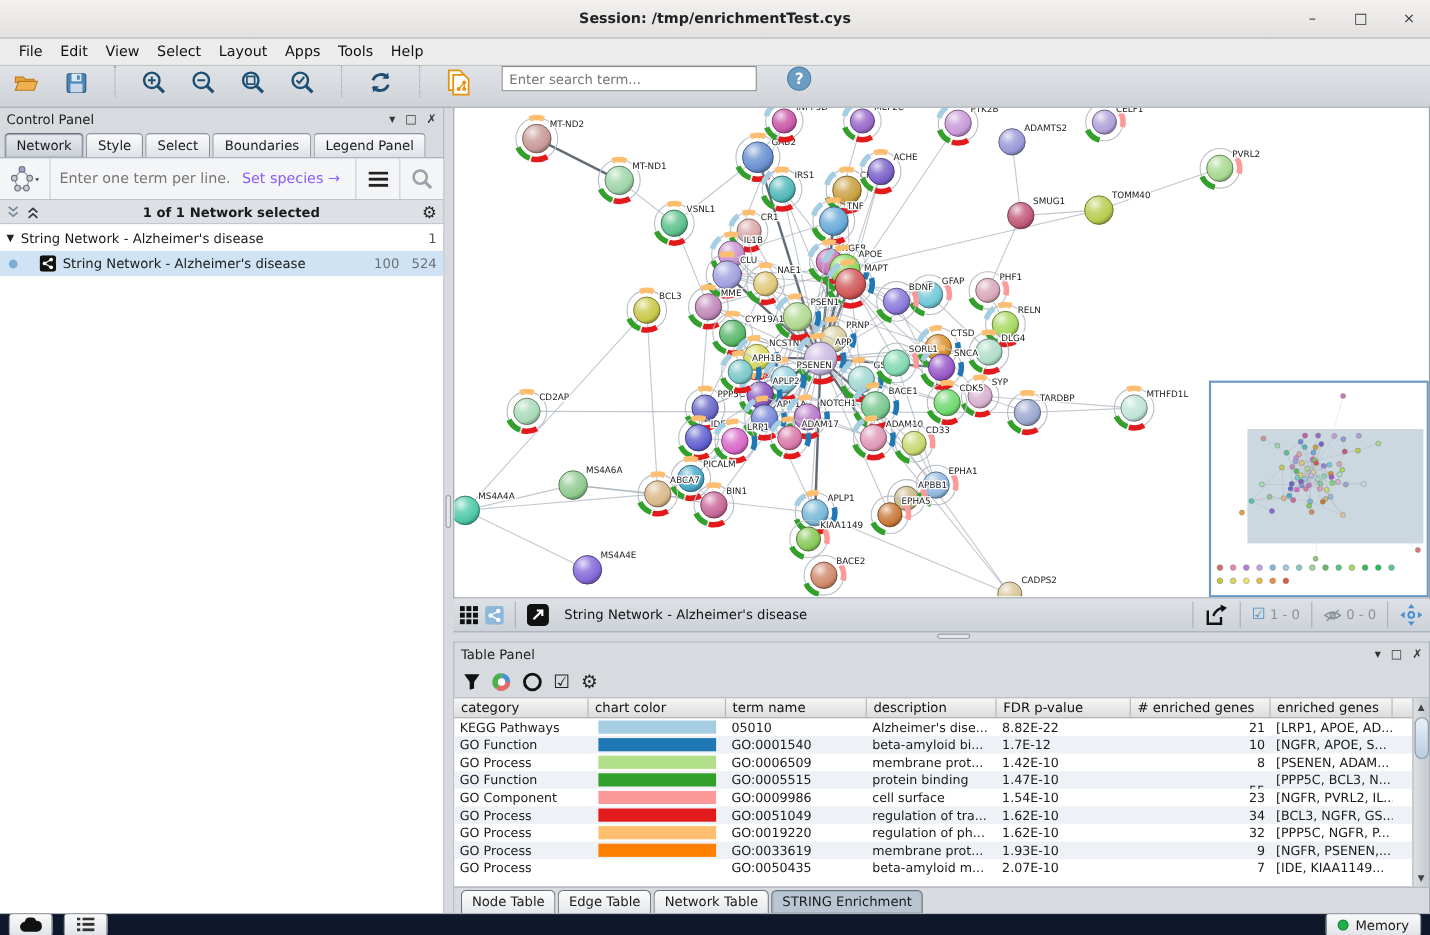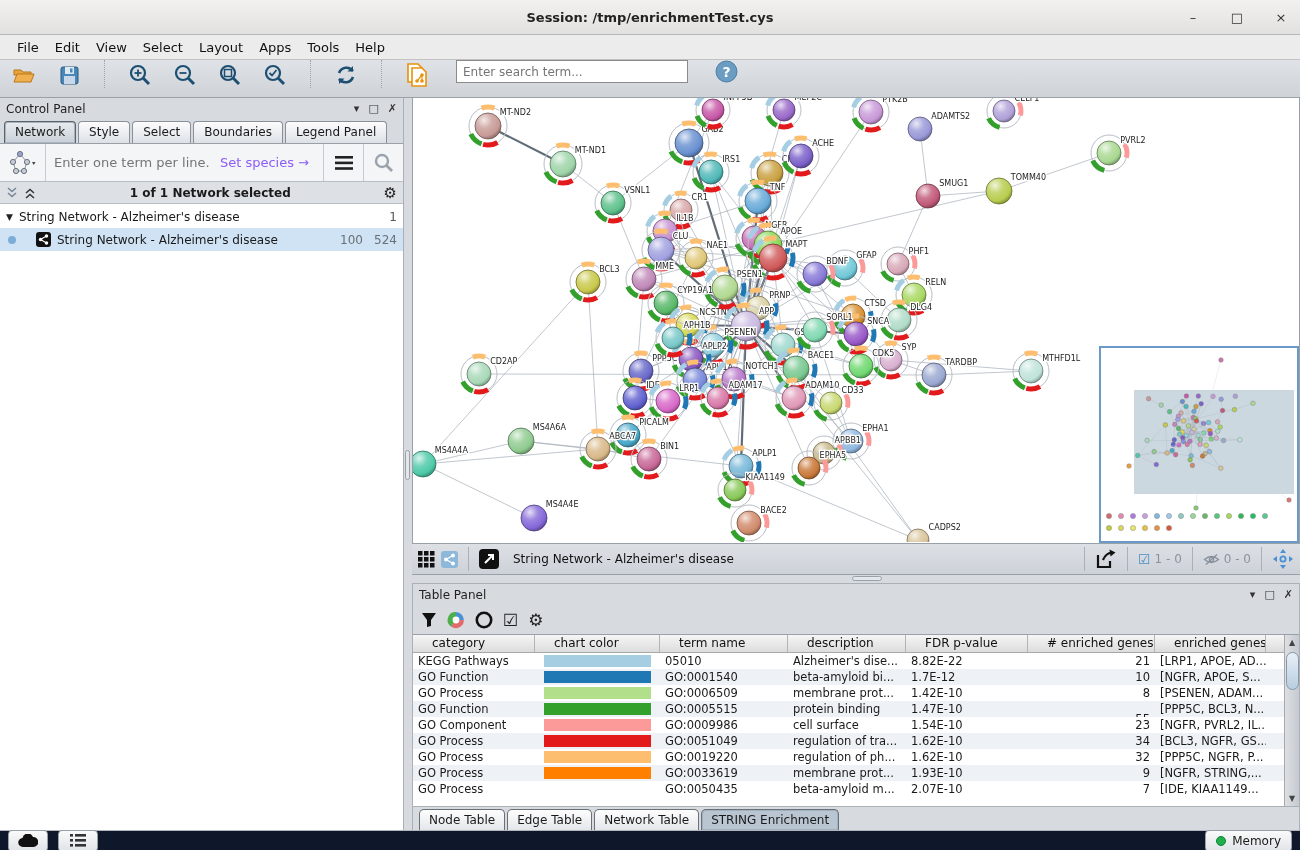--- a/index.html
+++ b/index.html
@@ -66,21 +66,21 @@
   .h-splitter .pill { position:absolute; left:440px; top:1px; width:30px; height:5px; border:1px solid #9aa0a8; border-radius:3px; background:#e4e7ea; }
 
   
   .table-panel { flex:1; display:flex; flex-direction:column; background:#d7dbe0; border:1px solid #aab0b8; border-bottom:none; min-height:0; }
   .tp-toolbar { height:29px; display:flex; align-items:center; padding:0 8px; gap:10px; }
   .ppi-text { font-size:12px; color:#111; margin-left:4px; flex:1; }
   .big-glyph { font-size:17px; color:#222; }
   .enrich-table { flex:1; display:flex; min-height:0; background:#fff; border-top:1px solid #9aa0a8; }
   .tbl { flex:1; min-width:0; display:flex; flex-direction:column; }
   .tbl-header { display:flex; height:18px; background:linear-gradient(#f6f6f6,#dcdcdc); border-bottom:1px solid #a8a8a8; }
-  .th { border-right:1px solid #b4b4b4; padding:1px 19px; font-size:12px; color:#111; overflow:hidden; white-space:nowrap; }
+  .th { border-right:1px solid #b4b4b4; padding:1px 6px; font-size:12px; color:#111; overflow:hidden; white-space:nowrap; }
   .tbl-rows { flex:1; overflow:hidden; }
   .tr { display:flex; height:16px; }
   .tr:nth-child(even) { background:#eef2f7; }
   .td { padding:0 5px; font-size:11.5px; white-space:nowrap; overflow:hidden; line-height:16px; }
   .td.num { text-align:right; }
   .swatch { margin:2px 4px; height:12px; flex:1; }
   .tbl-scroll { width:15px; background:linear-gradient(90deg,#dcdfe3,#c6cad0); border-left:1px solid #a8a8a8; display:flex; flex-direction:column; align-items:center; font-size:8px; color:#444; }
   .tbl-scroll .thumb { width:13px; height:38px; background:linear-gradient(#e8f0f8,#b8cde0); border:1px solid #8898a8; border-radius:7px; margin-top:2px; }
   .tbl-scroll .arr { padding:3px 0; }
   .tbl-scroll .sp { flex:1; }
@@ -1856,21 +1856,21 @@
                 </div>
                 <div class="tr">
                   <div class="td" style="width: 122px;">GO Process</div>
                   <div class="td" style="width: 125px; display: flex;">
                     <div class="swatch" style="background: rgb(255, 127, 0);"></div>
                   </div>
                   <div class="td" style="width: 128px;">GO:0033619</div>
                   <div class="td" style="width: 118px;">membrane prot...</div>
                   <div class="td" style="width: 122px;">1.93E-10</div>
                   <div class="td num" style="width: 127px;">9</div>
-                  <div class="td" style="width: 111px;">[NGFR, STRING,...</div>
+                  <div class="td" style="width: 111px;">[NGFR, PSENEN,...</div>
                 </div>
                 <div class="tr">
                   <div class="td" style="width: 122px;">GO Process</div>
                   <div class="td" style="width: 125px; display: flex;"></div>
                   <div class="td" style="width: 128px;">GO:0050435</div>
                   <div class="td" style="width: 118px;">beta-amyloid m...</div>
                   <div class="td" style="width: 122px;">2.07E-10</div>
                   <div class="td num" style="width: 127px;">7</div>
                   <div class="td" style="width: 111px;">[IDE, KIAA1149...</div>
                 </div>

